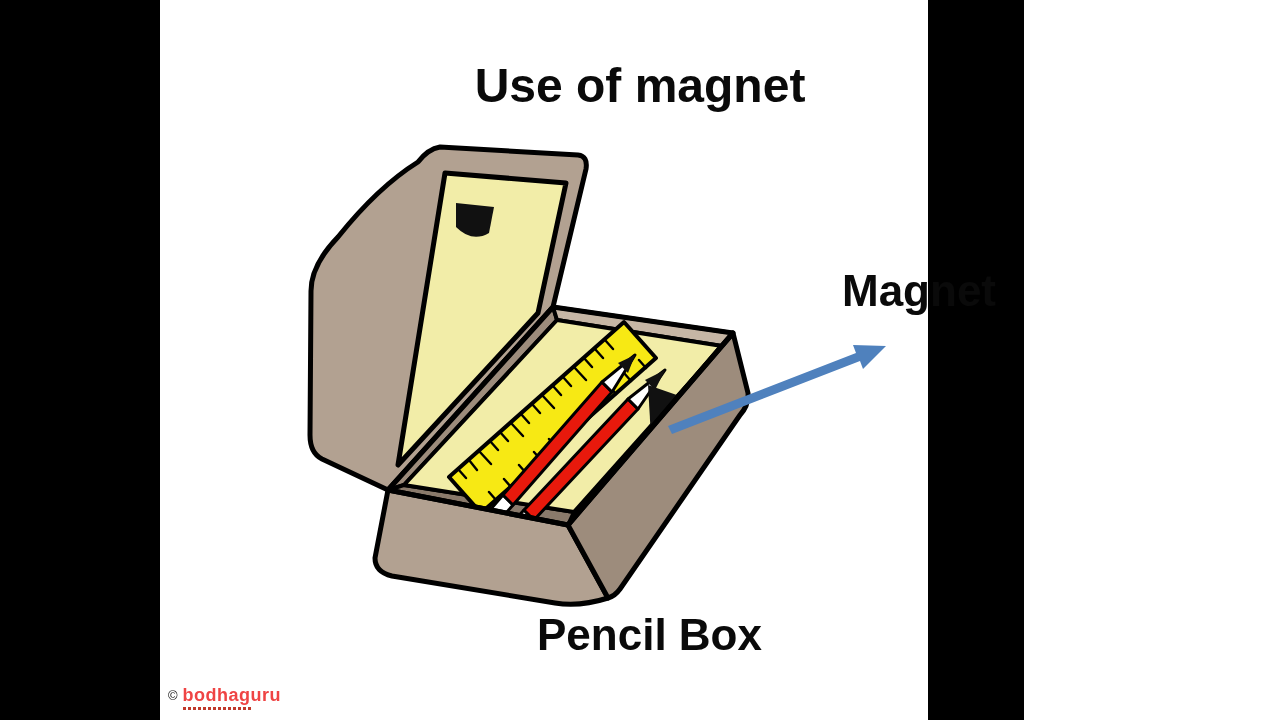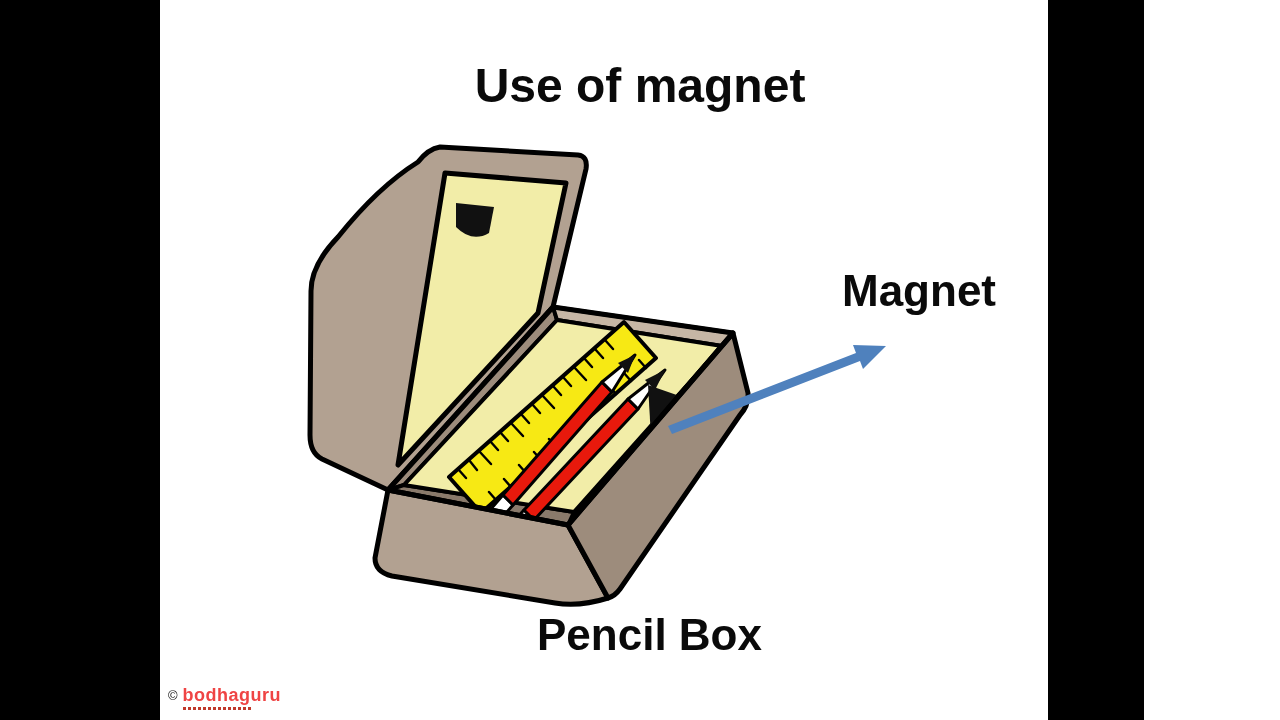--- a/index.html
+++ b/index.html
@@ -1,16 +1,16 @@
 <!DOCTYPE html>
 <html><head>
 <meta charset="utf-8">
 <style>
   html,body{margin:0;padding:0;}
-  .stage{position:relative;width:1144px;height:720px;background:#ffffff;overflow:hidden;
+  .stage{position:relative;width:1024px;height:720px;background:#ffffff;overflow:hidden;
          font-family:"Liberation Sans",sans-serif;}
   .bar{position:absolute;top:0;bottom:0;background:#000;}
   .bar.left{left:0;width:160px;}
   .bar.right{right:0;width:96px;}
   .title{position:absolute;top:58px;left:640px;transform:translateX(-50%);
          font-size:48px;font-weight:700;color:#0a0a0a;white-space:nowrap;}
   .lbl{position:absolute;font-weight:700;color:#0a0a0a;white-space:nowrap;}
   .lbl.magnet{top:266px;left:842px;font-size:44px;}
   .lbl.pencilbox{top:610px;left:537px;font-size:44px;}
   svg.fig{position:absolute;pointer-events:none;}

